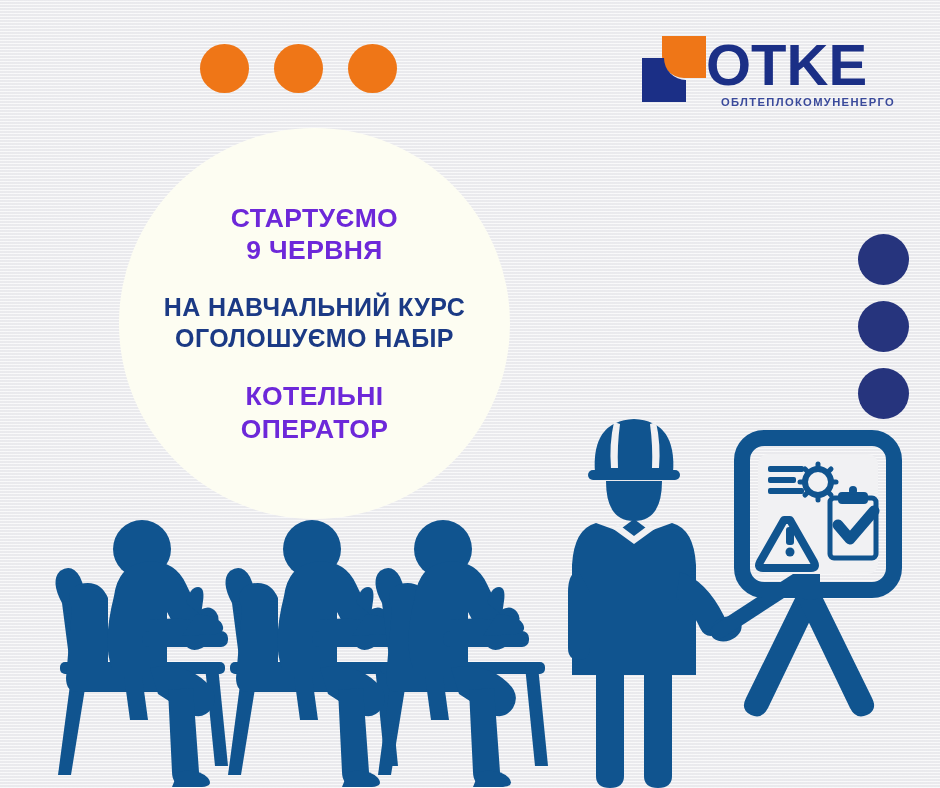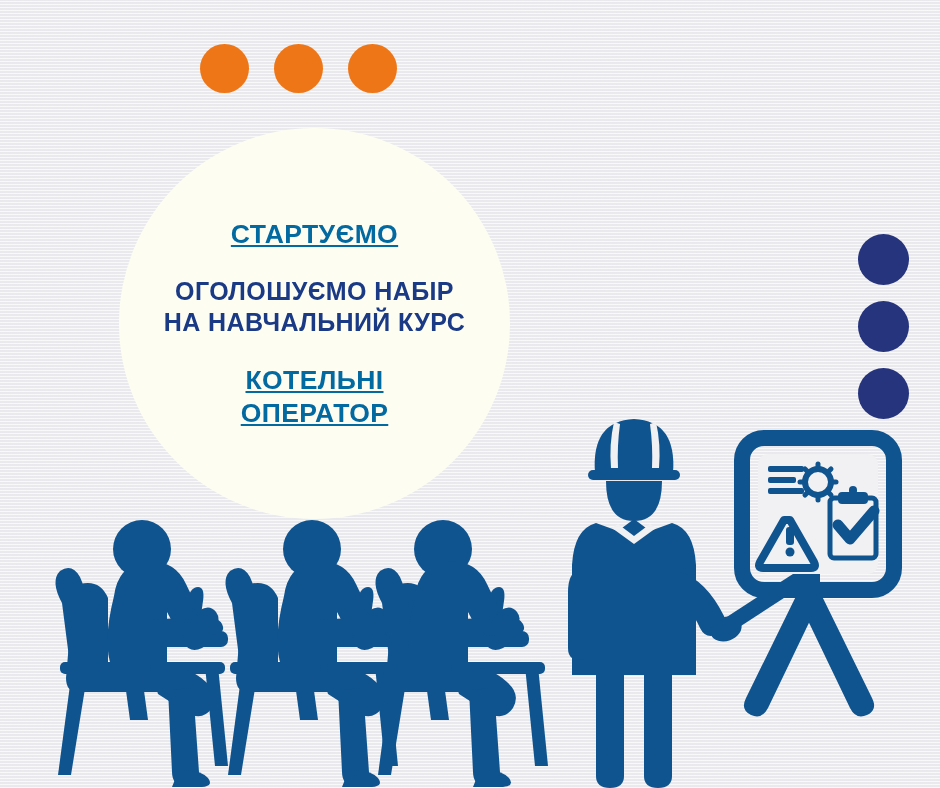--- a/index.html
+++ b/index.html
@@ -126,21 +126,21 @@
     align-items: center;
     justify-content: center;
     text-align: center;
   }
   .line {
     white-space: nowrap;
     font-weight: bold;
     letter-spacing: 0.4px;
   }
   .grp { width: 100%; }
-  .orange { color: #0369a1; text-decoration: underline; }
+  .orange { color: #6d28d9; }
   .navy { color: #1b3a85; }
 
   .hl1 { font-size: 26.5px; line-height: 32px; }
   .hl2 { font-size: 25px; line-height: 31px; }
   .hl3 { font-size: 26.5px; line-height: 33px; }
 
   #grp-start { margin-bottom: 26px; }
   #grp-mid   { margin-bottom: 26px; }
 
   
@@ -165,32 +165,43 @@
     <div class="dot-orange"></div>
     <div class="dot-orange"></div>
   </div>
 
   <div id="side-dots">
     <div class="dot-navy"></div>
     <div class="dot-navy"></div>
     <div class="dot-navy"></div>
   </div>
 
+  <div id="logo">
+    <svg id="logo-mark" viewBox="0 0 68 70">
+
+      <path d="M22 2 H66 V44 H44 A22 22 0 0 1 22 22 Z" fill="#ef7617"></path>
+
+      <path d="M2 24 H24 A22 22 0 0 0 46 46 V68 H2 Z" fill="#1b2f86"></path>
+    </svg>
+    <div id="logo-word">OTKE</div>
+    <div id="logo-tagline">ОБЛТЕПЛОКОМУНЕНЕРГО</div>
+  </div>
 
   <div id="circle"></div>
 
   <div id="copy">
 
     <div class="grp" id="grp-start">
       <div class="line hl1 orange">СТАРТУЄМО</div>
+      <div class="line hl1 orange">9 ЧЕРВНЯ</div>
     </div>
 
     <div class="grp" id="grp-mid">
+      <div class="line hl2 navy">НА НАВЧАЛЬНИЙ КУРС</div>
       <div class="line hl2 navy">ОГОЛОШУЄМО НАБІР</div>
-      <div class="line hl2 navy">НА НАВЧАЛЬНИЙ КУРС</div>
     </div>
 
     <div class="grp" id="grp-course">
       <div class="line hl3 orange">КОТЕЛЬНІ</div>
       <div class="line hl3 orange">ОПЕРАТОР</div>
     </div>
 
   </div>
 
   <svg id="illustration" viewBox="0 0 940 788">

